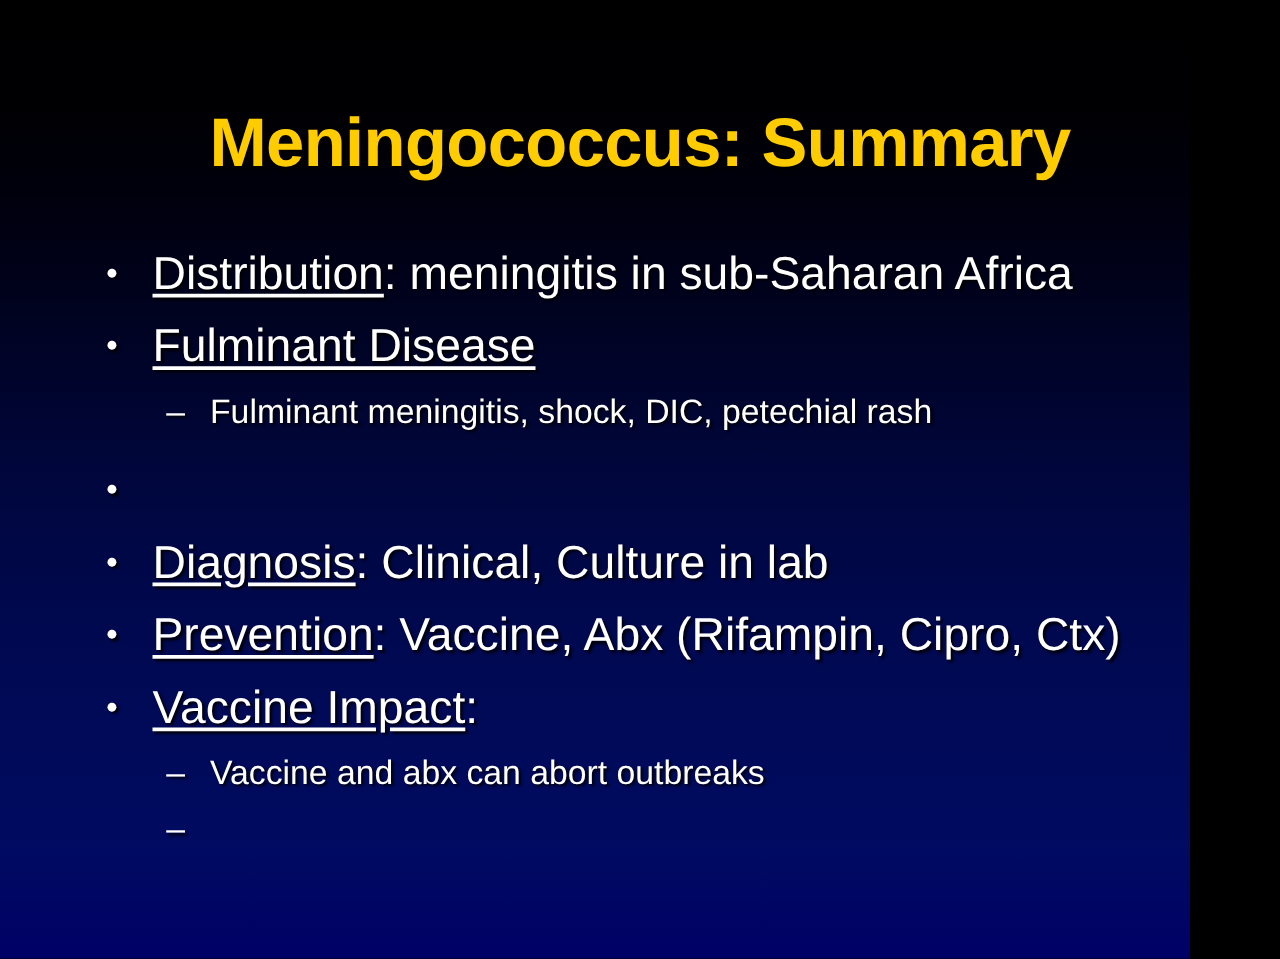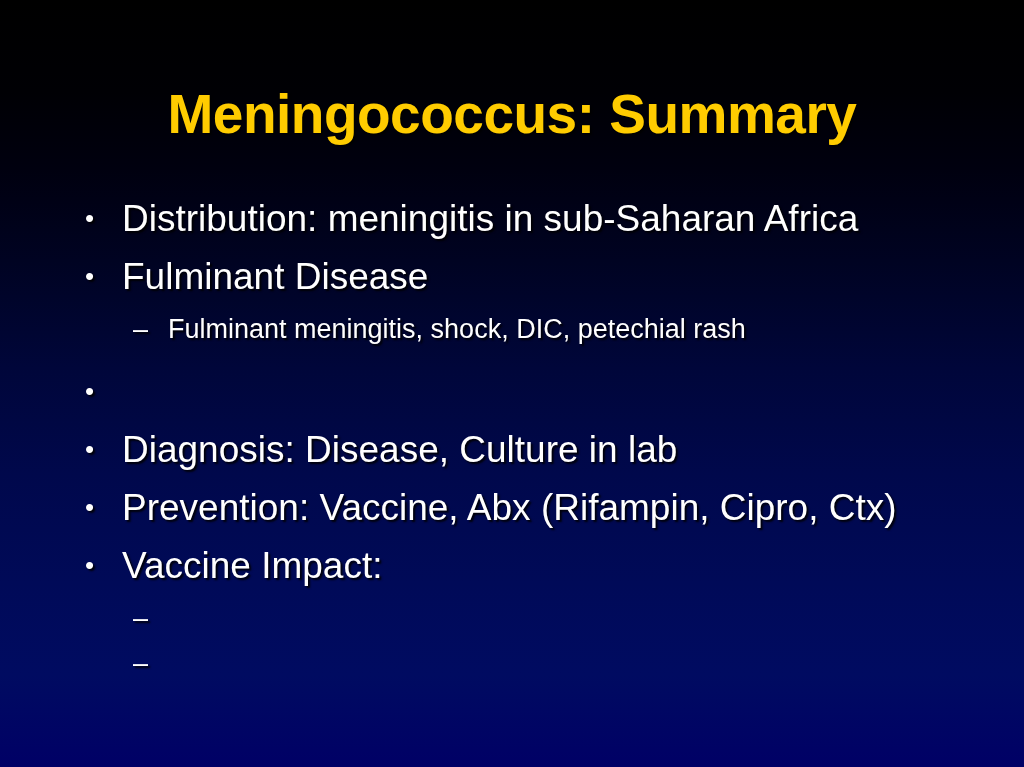--- a/index.html
+++ b/index.html
@@ -4,21 +4,21 @@
 <title>Meningococcus: Summary</title>
 <style>
   html, body {
     margin: 0;
     padding: 0;
     background: #000000;
   }
 
   .slide {
     position: relative;
-    width: 1024px;
+    width: 952px;
     height: 767px;
     overflow: hidden;
     
     background: linear-gradient(to bottom,
         #000000 0%,
         #000004 12%,
         #00000f 22%,
         #000322 34%,
         #00063a 48%,
         #00084c 62%,
@@ -90,20 +90,21 @@
     line-height: 45px;
     text-align: left;
     box-sizing: border-box;
   }
 
   .bullet-text {
     white-space: nowrap;
   }
 
   .kw {
+    text-decoration: underline;
     text-underline-offset: 4px;
   }
 
   
   .gap-before-sub { margin-top: 2px; }
   .gap-after-sub  { margin-top: 11px; }
   .gap-tight      { margin-top: 1px; }
 </style>
 </head>
 <body>
@@ -128,35 +129,36 @@
       <span class="marker">–</span>
       <span class="bullet-text">Fulminant meningitis, shock, DIC, petechial rash</span>
     </div>
 
     <div class="bullet-row lvl1 gap-after-sub">
       <span class="marker">•</span>
     </div>
 
     <div class="bullet-row lvl1 gap-tight">
       <span class="marker">•</span>
-      <span class="bullet-text"><span class="kw">Diagnosis</span><span>: Disease, Culture in lab</span></span>
+      <span class="bullet-text"><span class="kw">Diagnosis</span><span>: Clinical, Culture in lab</span></span>
     </div>
 
     <div class="bullet-row lvl1 gap-tight">
       <span class="marker">•</span>
       <span class="bullet-text"><span class="kw">Prevention</span><span>: Vaccine, Abx (Rifampin, Cipro, Ctx)</span></span>
     </div>
 
     <div class="bullet-row lvl1 gap-tight">
       <span class="marker">•</span>
       <span class="bullet-text"><span class="kw">Vaccine Impact</span><span>:</span></span>
     </div>
 
     <div class="bullet-row lvl2 gap-before-sub">
       <span class="marker">–</span>
+      <span class="bullet-text">Vaccine and abx can abort outbreaks</span>
     </div>
 
     <div class="bullet-row lvl2">
       <span class="marker">–</span>
     </div>
 
   </div>
 </div>
 
 </body></html>

